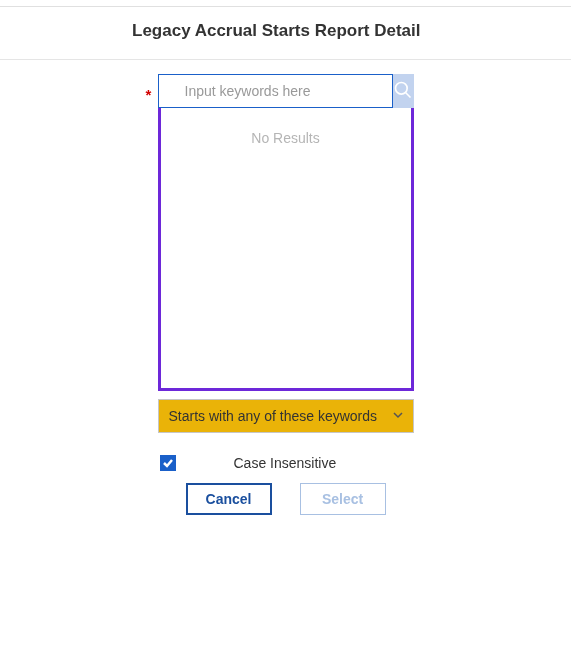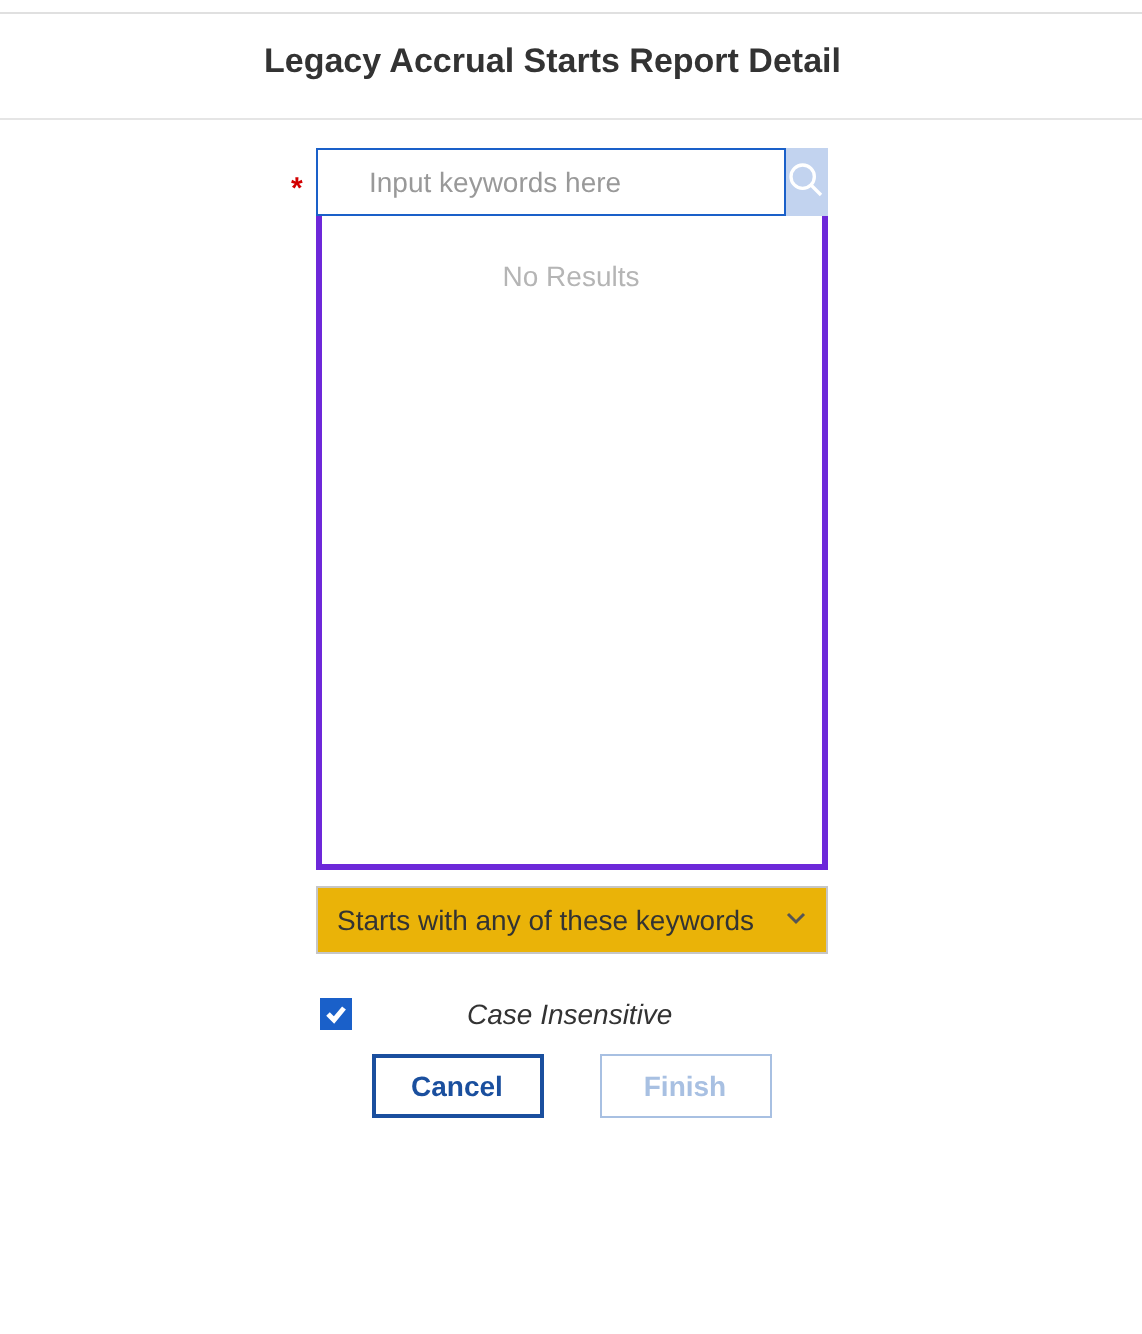--- a/index.html
+++ b/index.html
@@ -71,21 +71,21 @@
       background: #c2d3ef;
       border: none;
       cursor: pointer;
       display: flex;
       align-items: center;
       justify-content: center;
     }
     .search-btn svg { width: 20px; height: 20px; stroke: #fff; stroke-width: 2; fill: none; }
     .results-box {
       width: 256px;
-      height: 328px;
+      height: 284px;
       border: 3px solid #6d28d9;
       border-top: 1px solid #d20000;
       margin-top: -1px;
       padding-top: 22px;
       text-align: center;
     }
     .no-results {
       color: #b5b5b5;
       font-size: 14px;
     }
@@ -113,21 +113,20 @@
       transform: translateY(-50%);
       pointer-events: none;
     }
     .filter-chevron svg { width: 12px; height: 12px; stroke: #555; stroke-width: 1.5; fill: none; }
     .checkbox-row {
       width: 256px;
       margin-top: 22px;
       display: flex;
       align-items: center;
       padding-left: 2px;
-      font-style: italic;
     }
     .checkbox {
       width: 16px;
       height: 16px;
       background: #1a60c9;
       display: inline-flex;
       align-items: center;
       justify-content: center;
       cursor: pointer;
     }
@@ -206,16 +205,16 @@
     <span class="checkbox">
       <svg viewBox="0 0 12 12">
           <polyline points="2,6 5,9 10,3"></polyline>
         </svg>
     </span>
     <span class="checkbox-label">Case Insensitive</span>
   </div>
 
   <div class="button-row">
     <button class="btn btn-cancel">Cancel</button>
-    <button class="btn btn-finish">Finish</button>
+    <button class="btn btn-finish">Select</button>
   </div>
 
 </div>
 
 </body></html>

